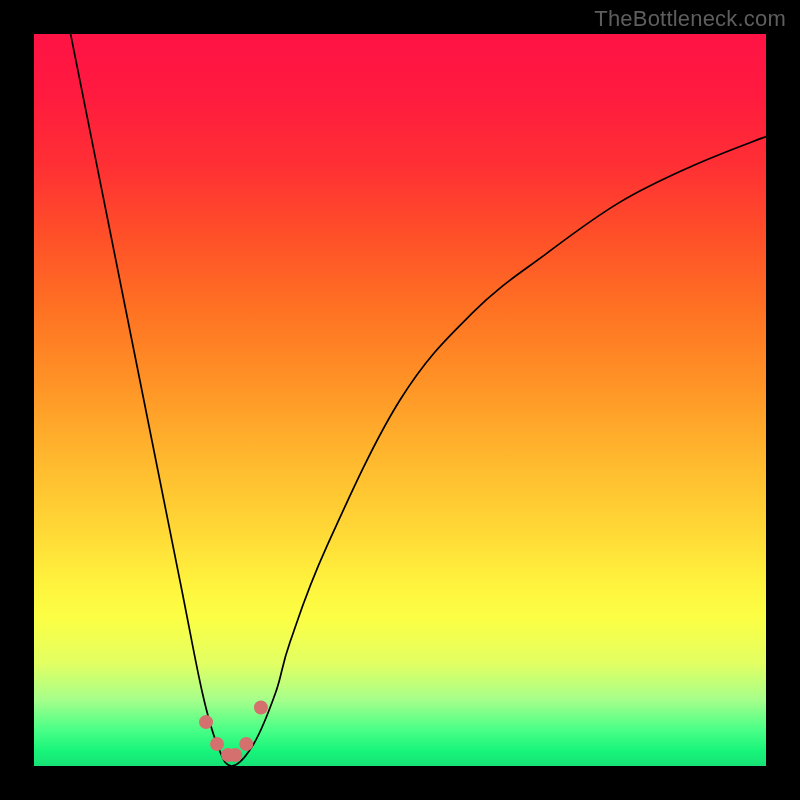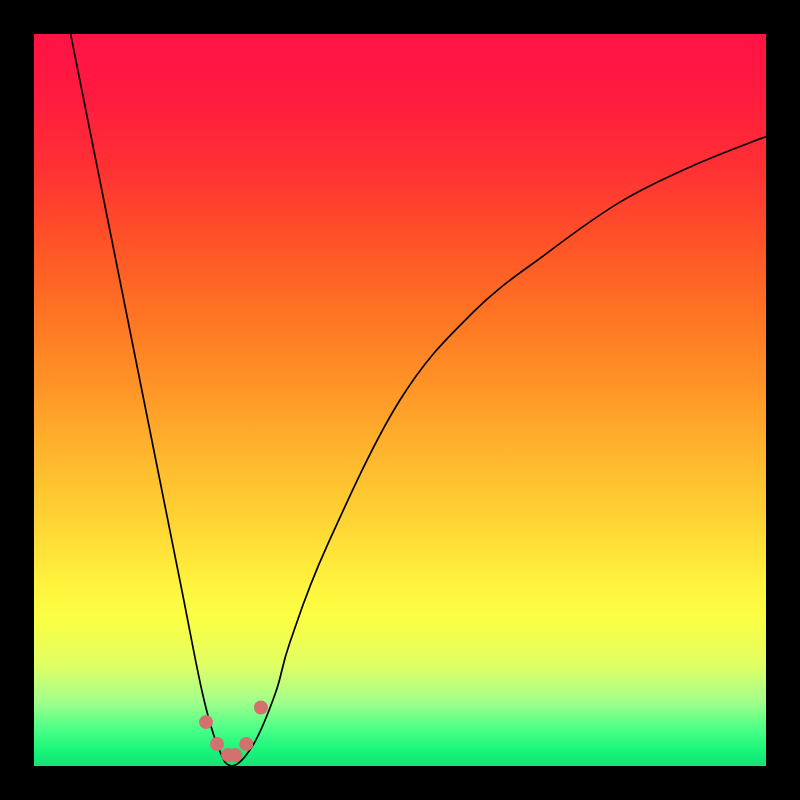--- a/index.html
+++ b/index.html
@@ -69,20 +69,21 @@
   }
   .marker {
     fill: #d4716f;
     stroke: none;
   }
 </style>
 </head>
 <body>
 
 <div class="container">
+  <div class="watermark">TheBottleneck.com</div>
 
   <div class="plot-area">
     <svg viewBox="0 0 732 732" preserveAspectRatio="none">
       <path id="curve-path" class="curve" d="M 36.60 0.00 C 43.31 33.55, 59.78 115.90, 73.20 183.00 C 86.62 250.10, 96.38 298.90, 109.80 366.00 C 123.22 433.10, 135.66 495.32, 146.40 549.00 C 157.14 602.68, 161.65 629.28, 168.36 658.80 C 175.07 688.32, 177.63 696.62, 183.00 710.04 C 188.37 723.46, 190.93 732.00, 197.64 732.00 C 204.35 732.00, 211.55 723.46, 219.60 710.04 C 227.65 696.62, 234.85 677.59, 241.56 658.80 C 248.27 640.01, 246.81 634.40, 256.20 607.56 C 265.59 580.72, 272.67 556.69, 292.80 512.40 C 312.93 468.11, 339.16 408.94, 366.00 366.00 C 392.84 323.06, 412.36 305.00, 439.20 278.16 C 466.04 251.32, 485.56 239.73, 512.40 219.60 C 539.24 199.47, 558.76 184.46, 585.60 168.36 C 612.44 152.26, 631.96 143.84, 658.80 131.76 C 685.64 119.68, 718.58 107.85, 732.00 102.48"></path>
       <g id="marker-group">
           <circle cx="172.02" cy="688.08" r="7" class="marker"></circle>
           <circle cx="183.00" cy="710.04" r="7" class="marker"></circle>
           <circle cx="193.98" cy="721.02" r="7" class="marker"></circle>
           <circle cx="201.30" cy="721.02" r="7" class="marker"></circle>
           <circle cx="212.28" cy="710.04" r="7" class="marker"></circle>

